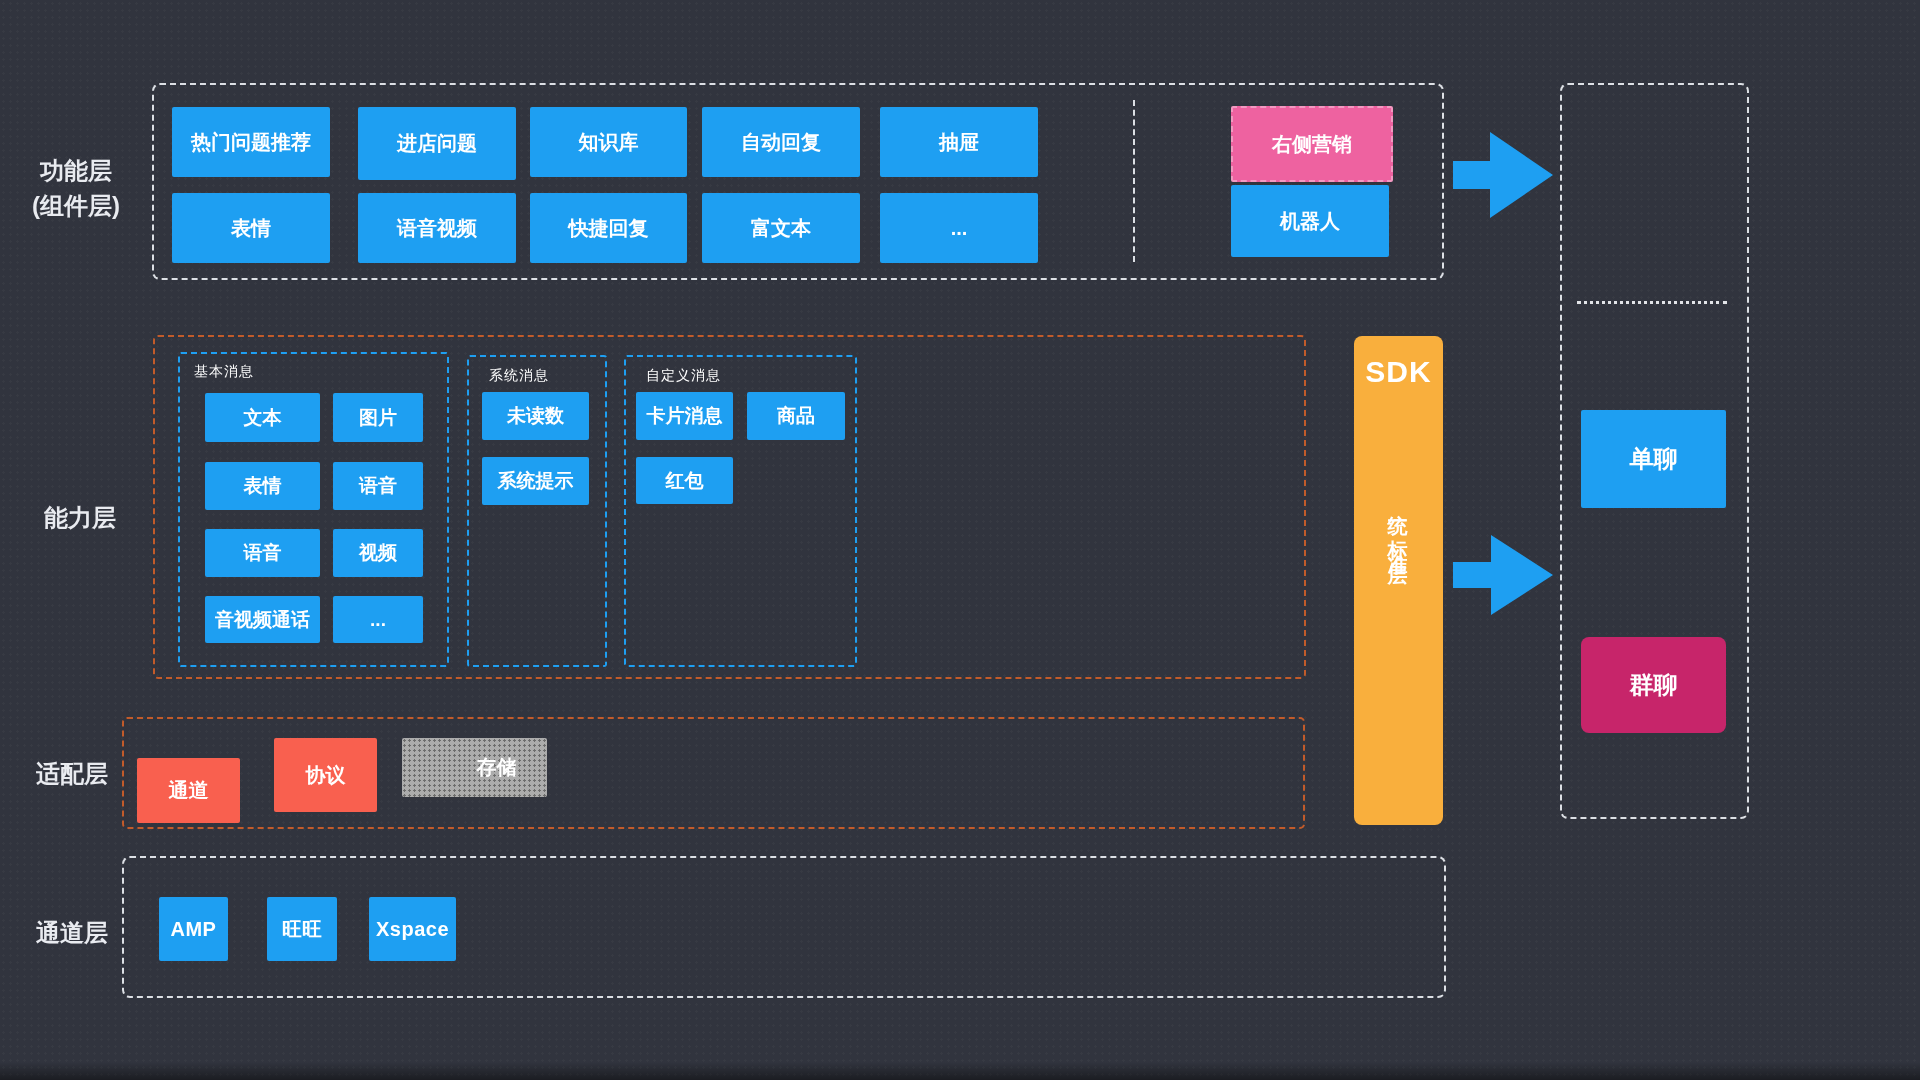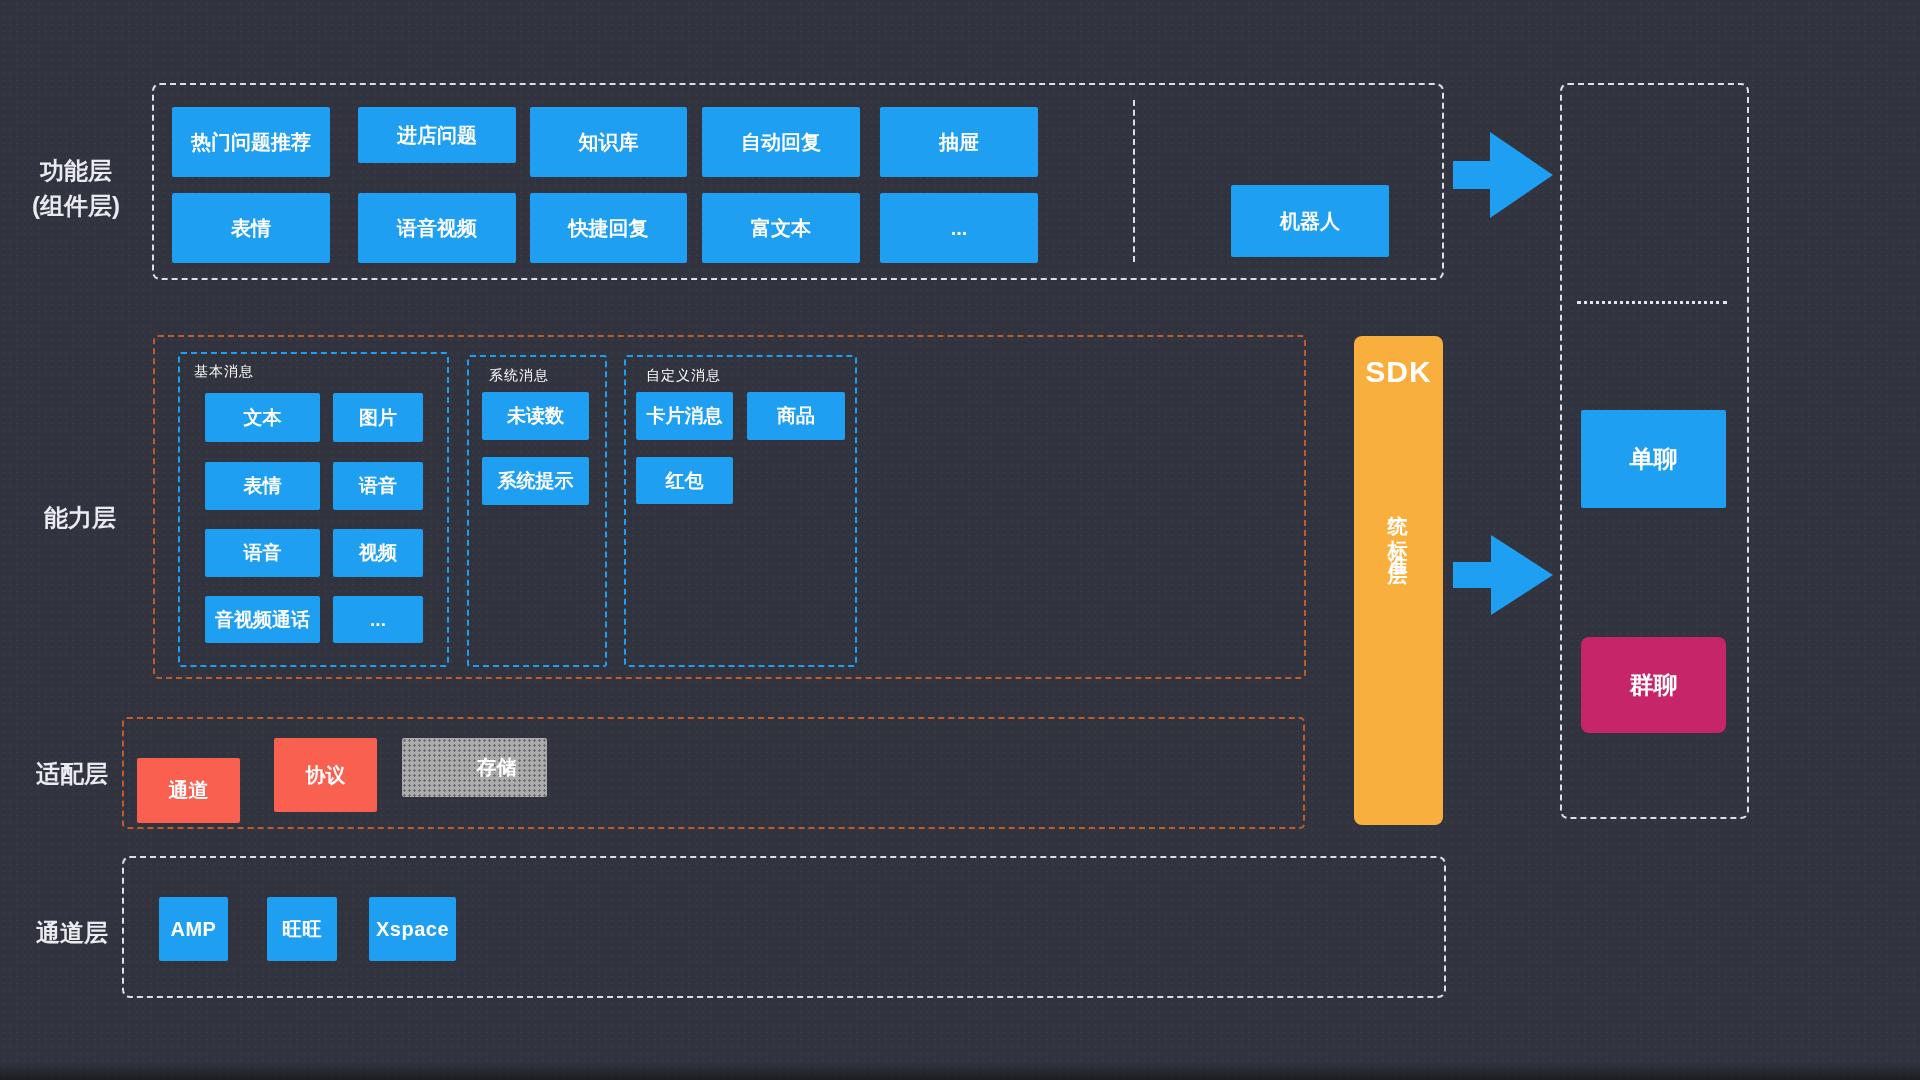--- a/index.html
+++ b/index.html
@@ -45,32 +45,33 @@
     <div>功能层</div>
     <div>(组件层)</div>
   </div>
   <div class="layer-label" style="left:20px;top:500px;">能力层</div>
   <div class="layer-label" style="left:12px;top:756px;">适配层</div>
   <div class="layer-label" style="left:12px;top:915px;">通道层</div>
 
   <div class="dashed-box" style="left:152px;top:83px;width:1288px;height:193px;"></div>
 
   <div class="node fs20" style="left: 172px; top: 107px; width: 158px; height: 70px; background-color: rgb(30, 159, 242);">热门问题推荐</div>
-  <div class="node fs20" style="left: 358px; top: 107px; width: 158px; height: 56px; background-color: rgb(30, 159, 242);">进店问题</div>
+  <div class="node fs20" style="left: 358px; top: 107px; width: 158px; height: 73px; background-color: rgb(30, 159, 242);">进店问题</div>
   <div class="node fs20" style="left: 530px; top: 107px; width: 157px; height: 70px; background-color: rgb(30, 159, 242);">知识库</div>
   <div class="node fs20" style="left: 702px; top: 107px; width: 158px; height: 70px; background-color: rgb(30, 159, 242);">自动回复</div>
   <div class="node fs20" style="left: 880px; top: 107px; width: 158px; height: 70px; background-color: rgb(30, 159, 242);">抽屉</div>
 
   <div class="node fs20" style="left: 172px; top: 193px; width: 158px; height: 70px; background-color: rgb(30, 159, 242);">表情</div>
   <div class="node fs20" style="left: 358px; top: 193px; width: 158px; height: 70px; background-color: rgb(30, 159, 242);">语音视频</div>
   <div class="node fs20" style="left: 530px; top: 193px; width: 157px; height: 70px; background-color: rgb(30, 159, 242);">快捷回复</div>
   <div class="node fs20" style="left: 702px; top: 193px; width: 158px; height: 70px; background-color: rgb(30, 159, 242);">富文本</div>
   <div class="node fs20" style="left: 880px; top: 193px; width: 158px; height: 70px; background-color: rgb(30, 159, 242);">...</div>
 
   <div class="vdivider" style="left:1133px;top:100px;height:162px;"></div>
+  <div class="node fs20 pink-dash" style="left: 1231px; top: 106px; width: 158px; height: 72px; background-color: rgb(238, 98, 160);">右侧营销</div>
   <div class="node fs20" style="left: 1231px; top: 185px; width: 158px; height: 72px; background-color: rgb(30, 159, 242);">机器人</div>
 
   <svg class="arrow" style="left:1453px;top:132px;" width="100" height="86" viewBox="0 0 100 86">
     <polygon points="0,29 37,29 37,0 100,43 37,86 37,57 0,57" fill="#1E9FF2"></polygon>
   </svg>
 
   <div class="dashed-box" style="left:1560px;top:83px;width:185px;height:732px;"></div>
   <div class="dotted-sep" style="left:1577px;top:301px;width:150px;"></div>
   <div class="node fs24" style="left: 1581px; top: 410px; width: 145px; height: 98px; background-color: rgb(30, 159, 242);">单聊</div>
   <div class="node fs24" style="left: 1581px; top: 637px; width: 145px; height: 96px; background-color: rgb(199, 37, 106); border-radius: 8px;">群聊</div>

